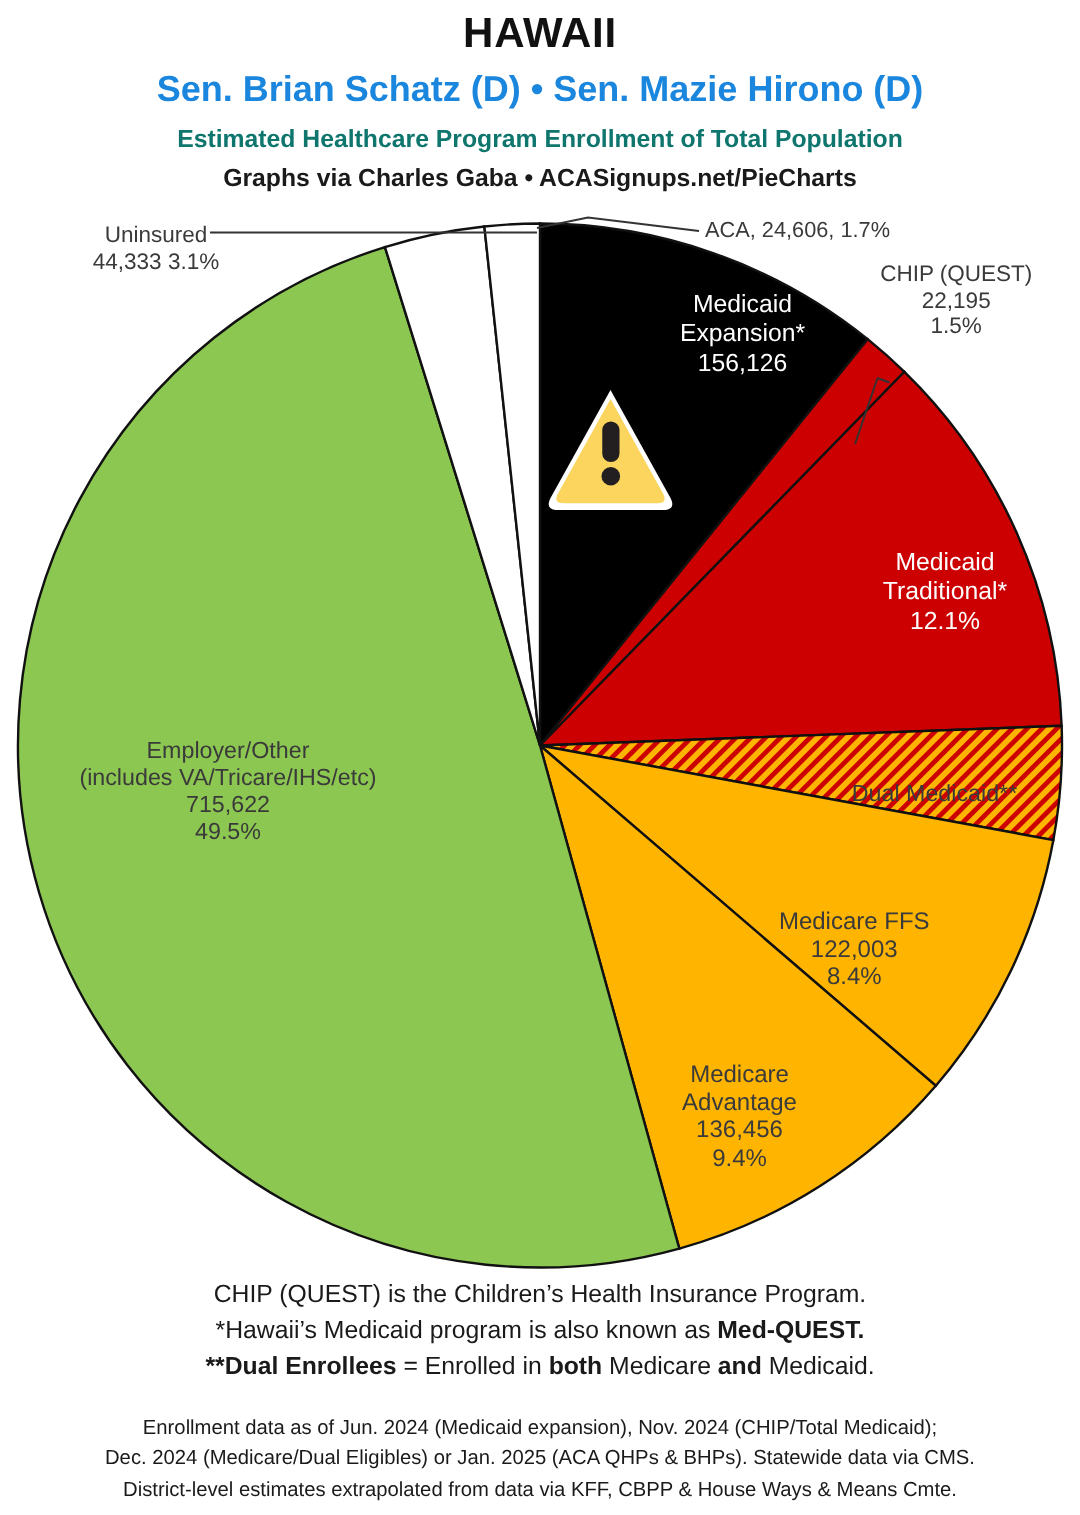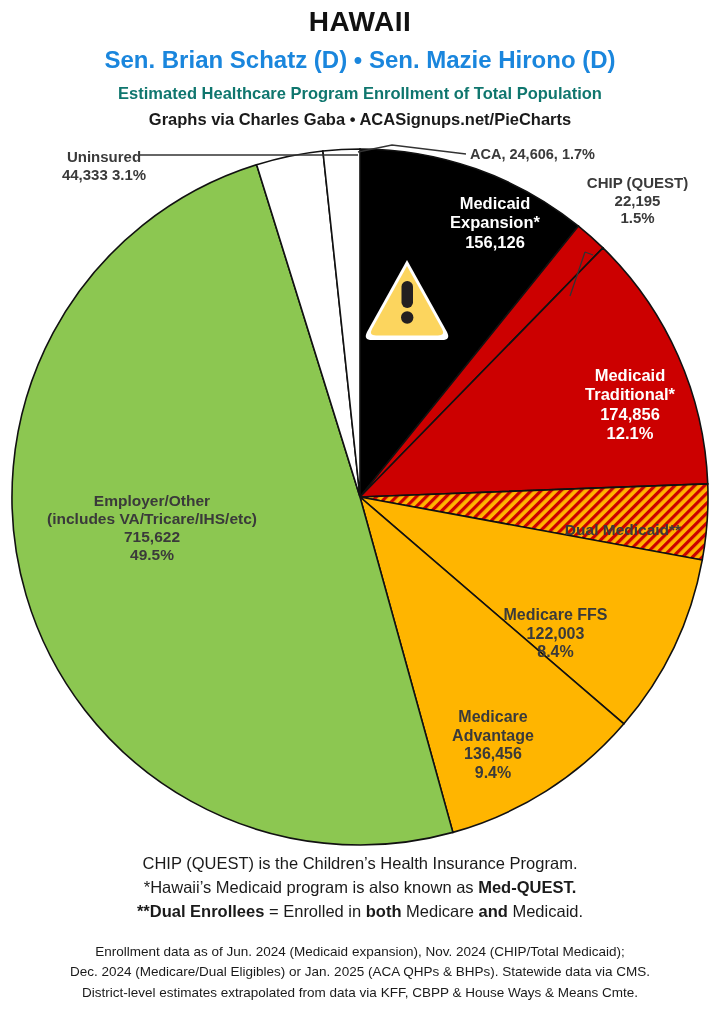--- a/index.html
+++ b/index.html
@@ -14,31 +14,31 @@
   .hdr{position:absolute;left:0;right:0;text-align:center;}
   .state{top:6px;font-size:28px;font-weight:bold;color:#111111;letter-spacing:.5px;}
   .reps{top:46px;font-size:24px;font-weight:bold;color:#1a86dd;}
   .sub1{top:84px;font-size:16.5px;font-weight:bold;color:#0f766e;}
   .sub2{top:110px;font-size:16.5px;font-weight:bold;color:#1a1a1a;}
 
   
   #chart{position:absolute;left:0;top:0;width:720px;height:1010px;}
 
   
-  .slab{position:absolute;text-align:center;font-weight:bold;line-height:1.17;}
+  .slab{position:absolute;text-align:center;font-weight:normal;line-height:1.17;}
   .slab.dark{color:#3a3a3a;}
   .slab.light{color:#ffffff;}
 
   .l-uninsured{left:14px;top:148px;width:180px;font-size:15px;text-align:center;}
   .l-aca{left:470px;top:146px;width:230px;font-size:14.5px;text-align:left;}
   .l-chip{left:560px;top:174px;width:155px;font-size:15px;}
   .l-mcdexp{left:410px;top:194px;width:170px;font-size:16.5px;}
   .l-mcdtrad{left:545px;top:366px;width:170px;font-size:16.5px;}
   .l-dual{left:528px;top:521px;width:190px;font-size:15.5px;}
-  .l-ffs{left:468px;top:606px;width:175px;font-size:16px;}
+  .l-ffs{left:482px;top:606px;width:175px;font-size:16px;}
   .l-madv{left:408px;top:708px;width:170px;font-size:16px;}
   .l-emp{left:12px;top:492px;width:280px;font-size:15.5px;}
 
   
   .fn{position:absolute;left:0;right:0;text-align:center;color:#1a1a1a;}
   .fn1{top:854px;font-size:16.5px;}
   .fn2{top:878px;font-size:16.5px;}
   .fn3{top:902px;font-size:16.5px;}
   .src{position:absolute;left:0;right:0;text-align:center;font-size:13.5px;color:#1a1a1a;line-height:1.5;}
   .src{top:942px;}
@@ -102,21 +102,20 @@
 
   <div class="slab light l-mcdexp">
     <div>Medicaid</div>
     <div>Expansion*</div>
     <div>156,126</div>
   </div>
 
   <div class="slab light l-mcdtrad">
     <div>Medicaid</div>
     <div>Traditional*</div>
-    <div>174,856</div>
     <div>12.1%</div>
   </div>
 
   <div class="slab dark l-dual">
     <div>Dual Medicaid**</div>
   </div>
 
   <div class="slab dark l-ffs">
     <div>Medicare FFS</div>
     <div>122,003</div>

